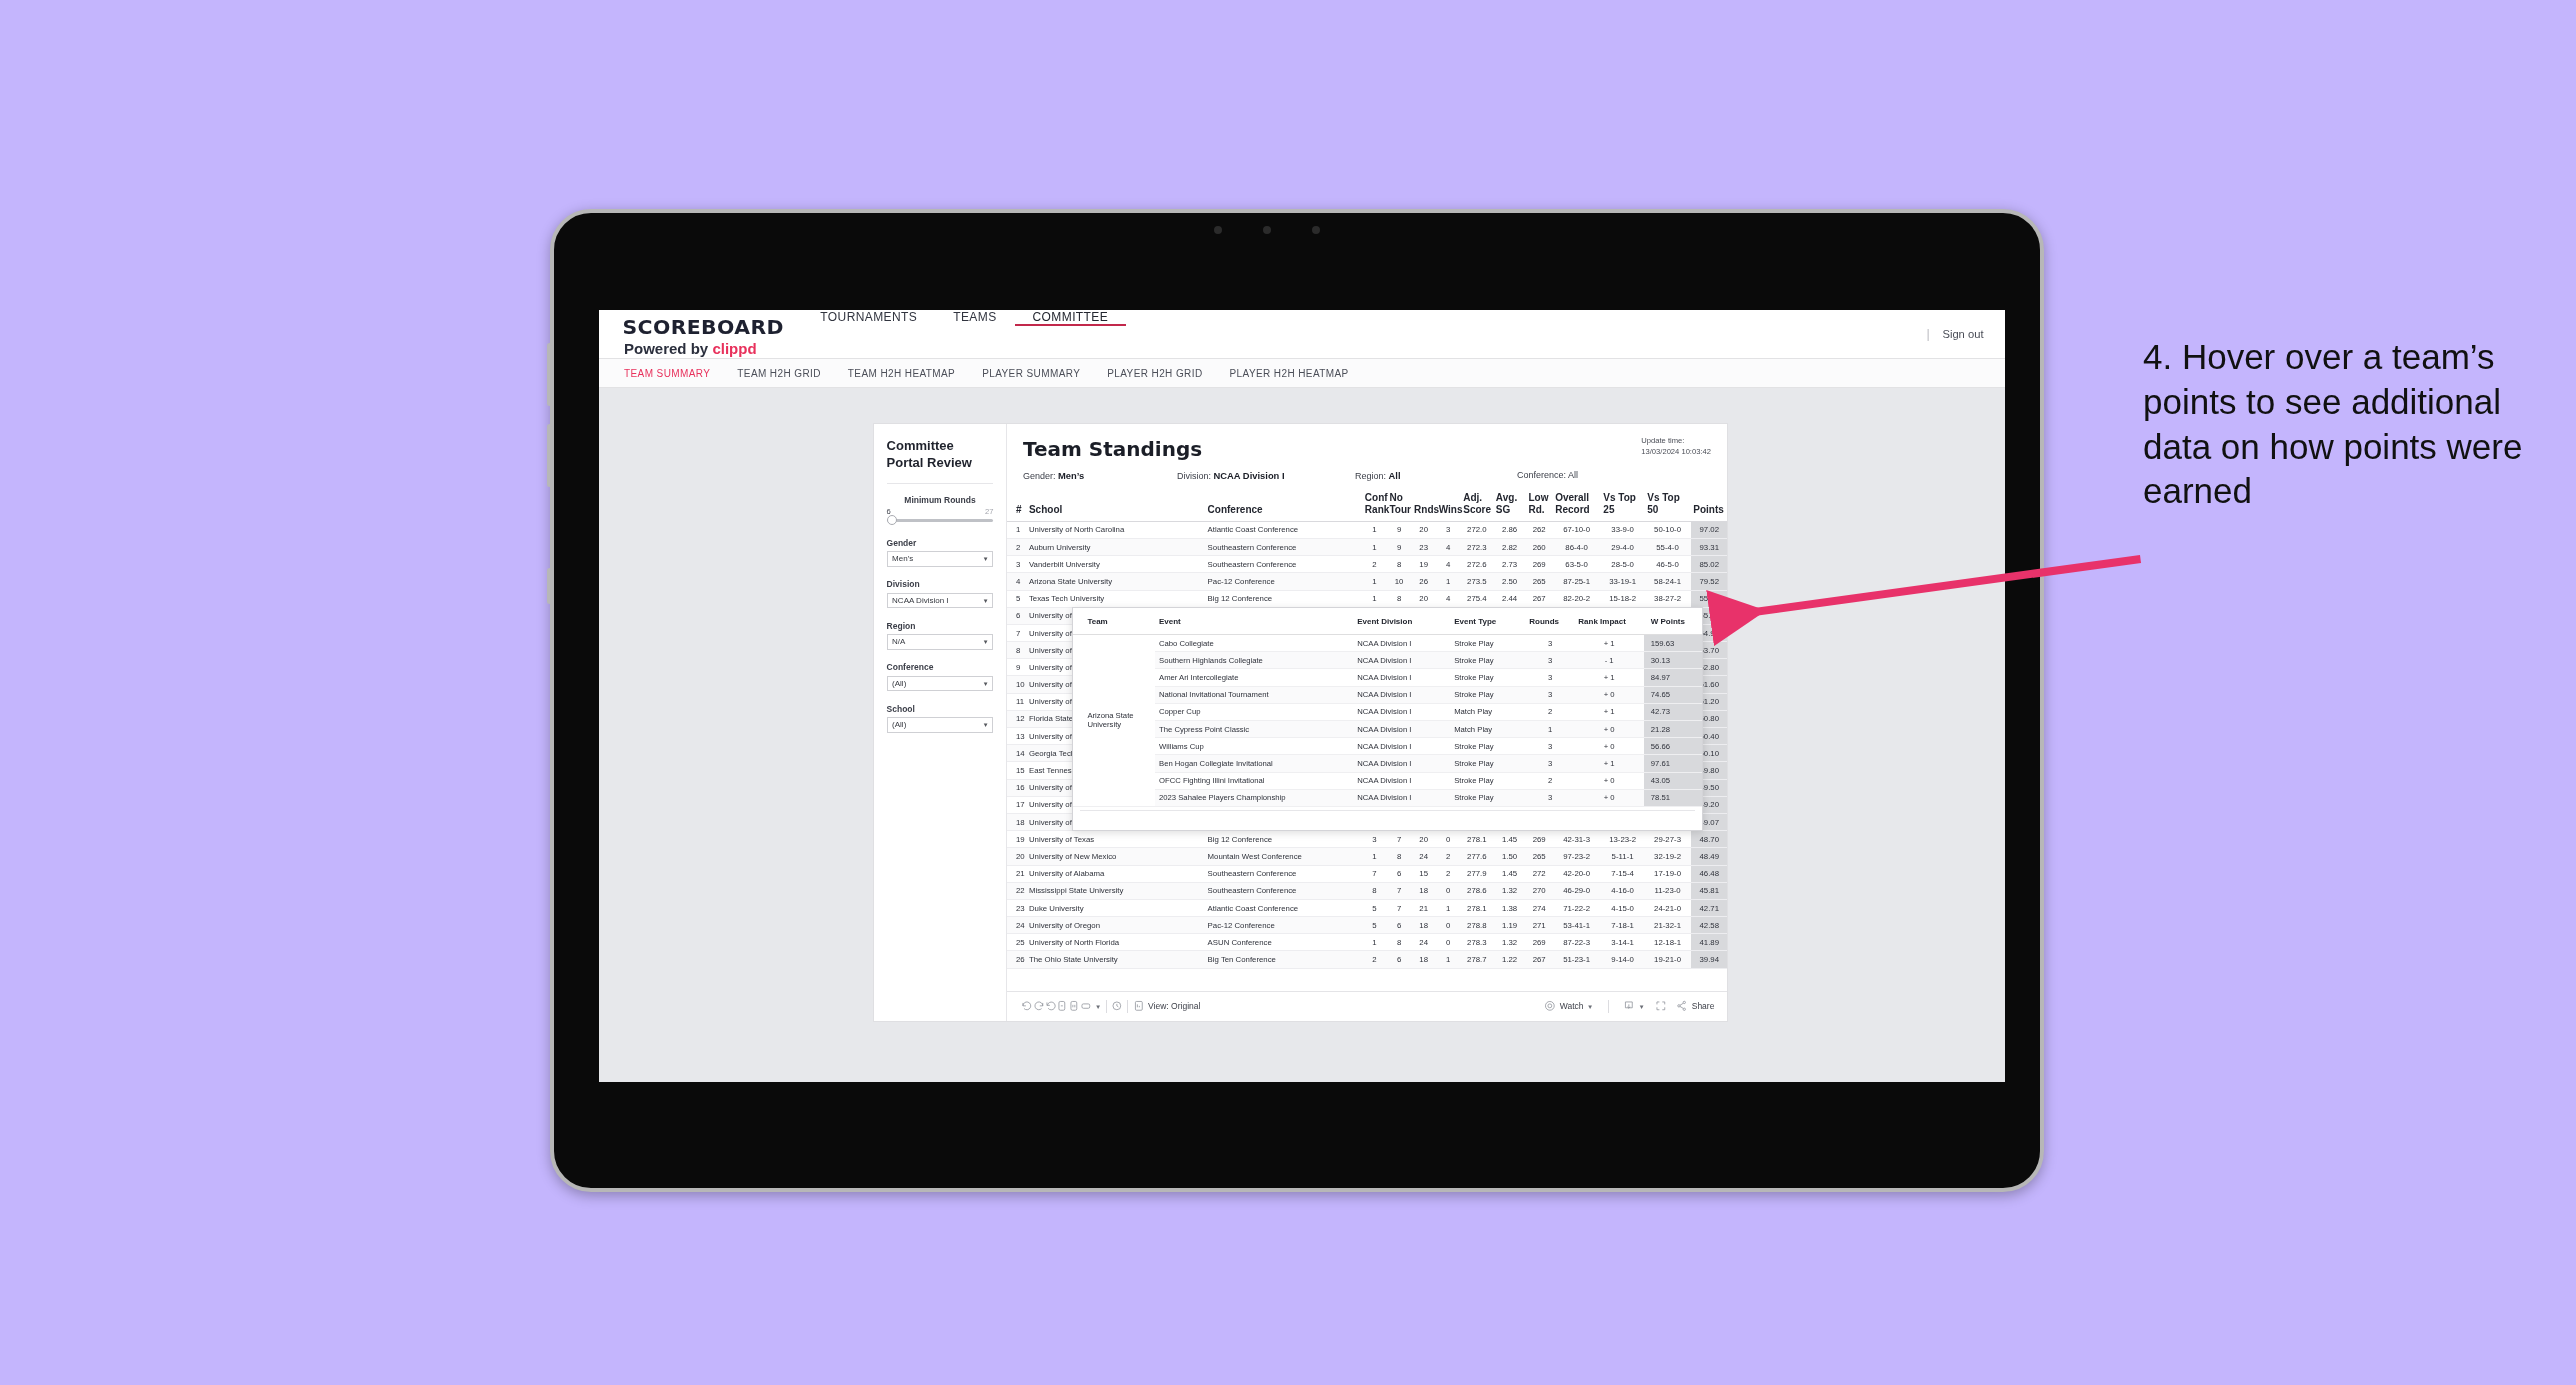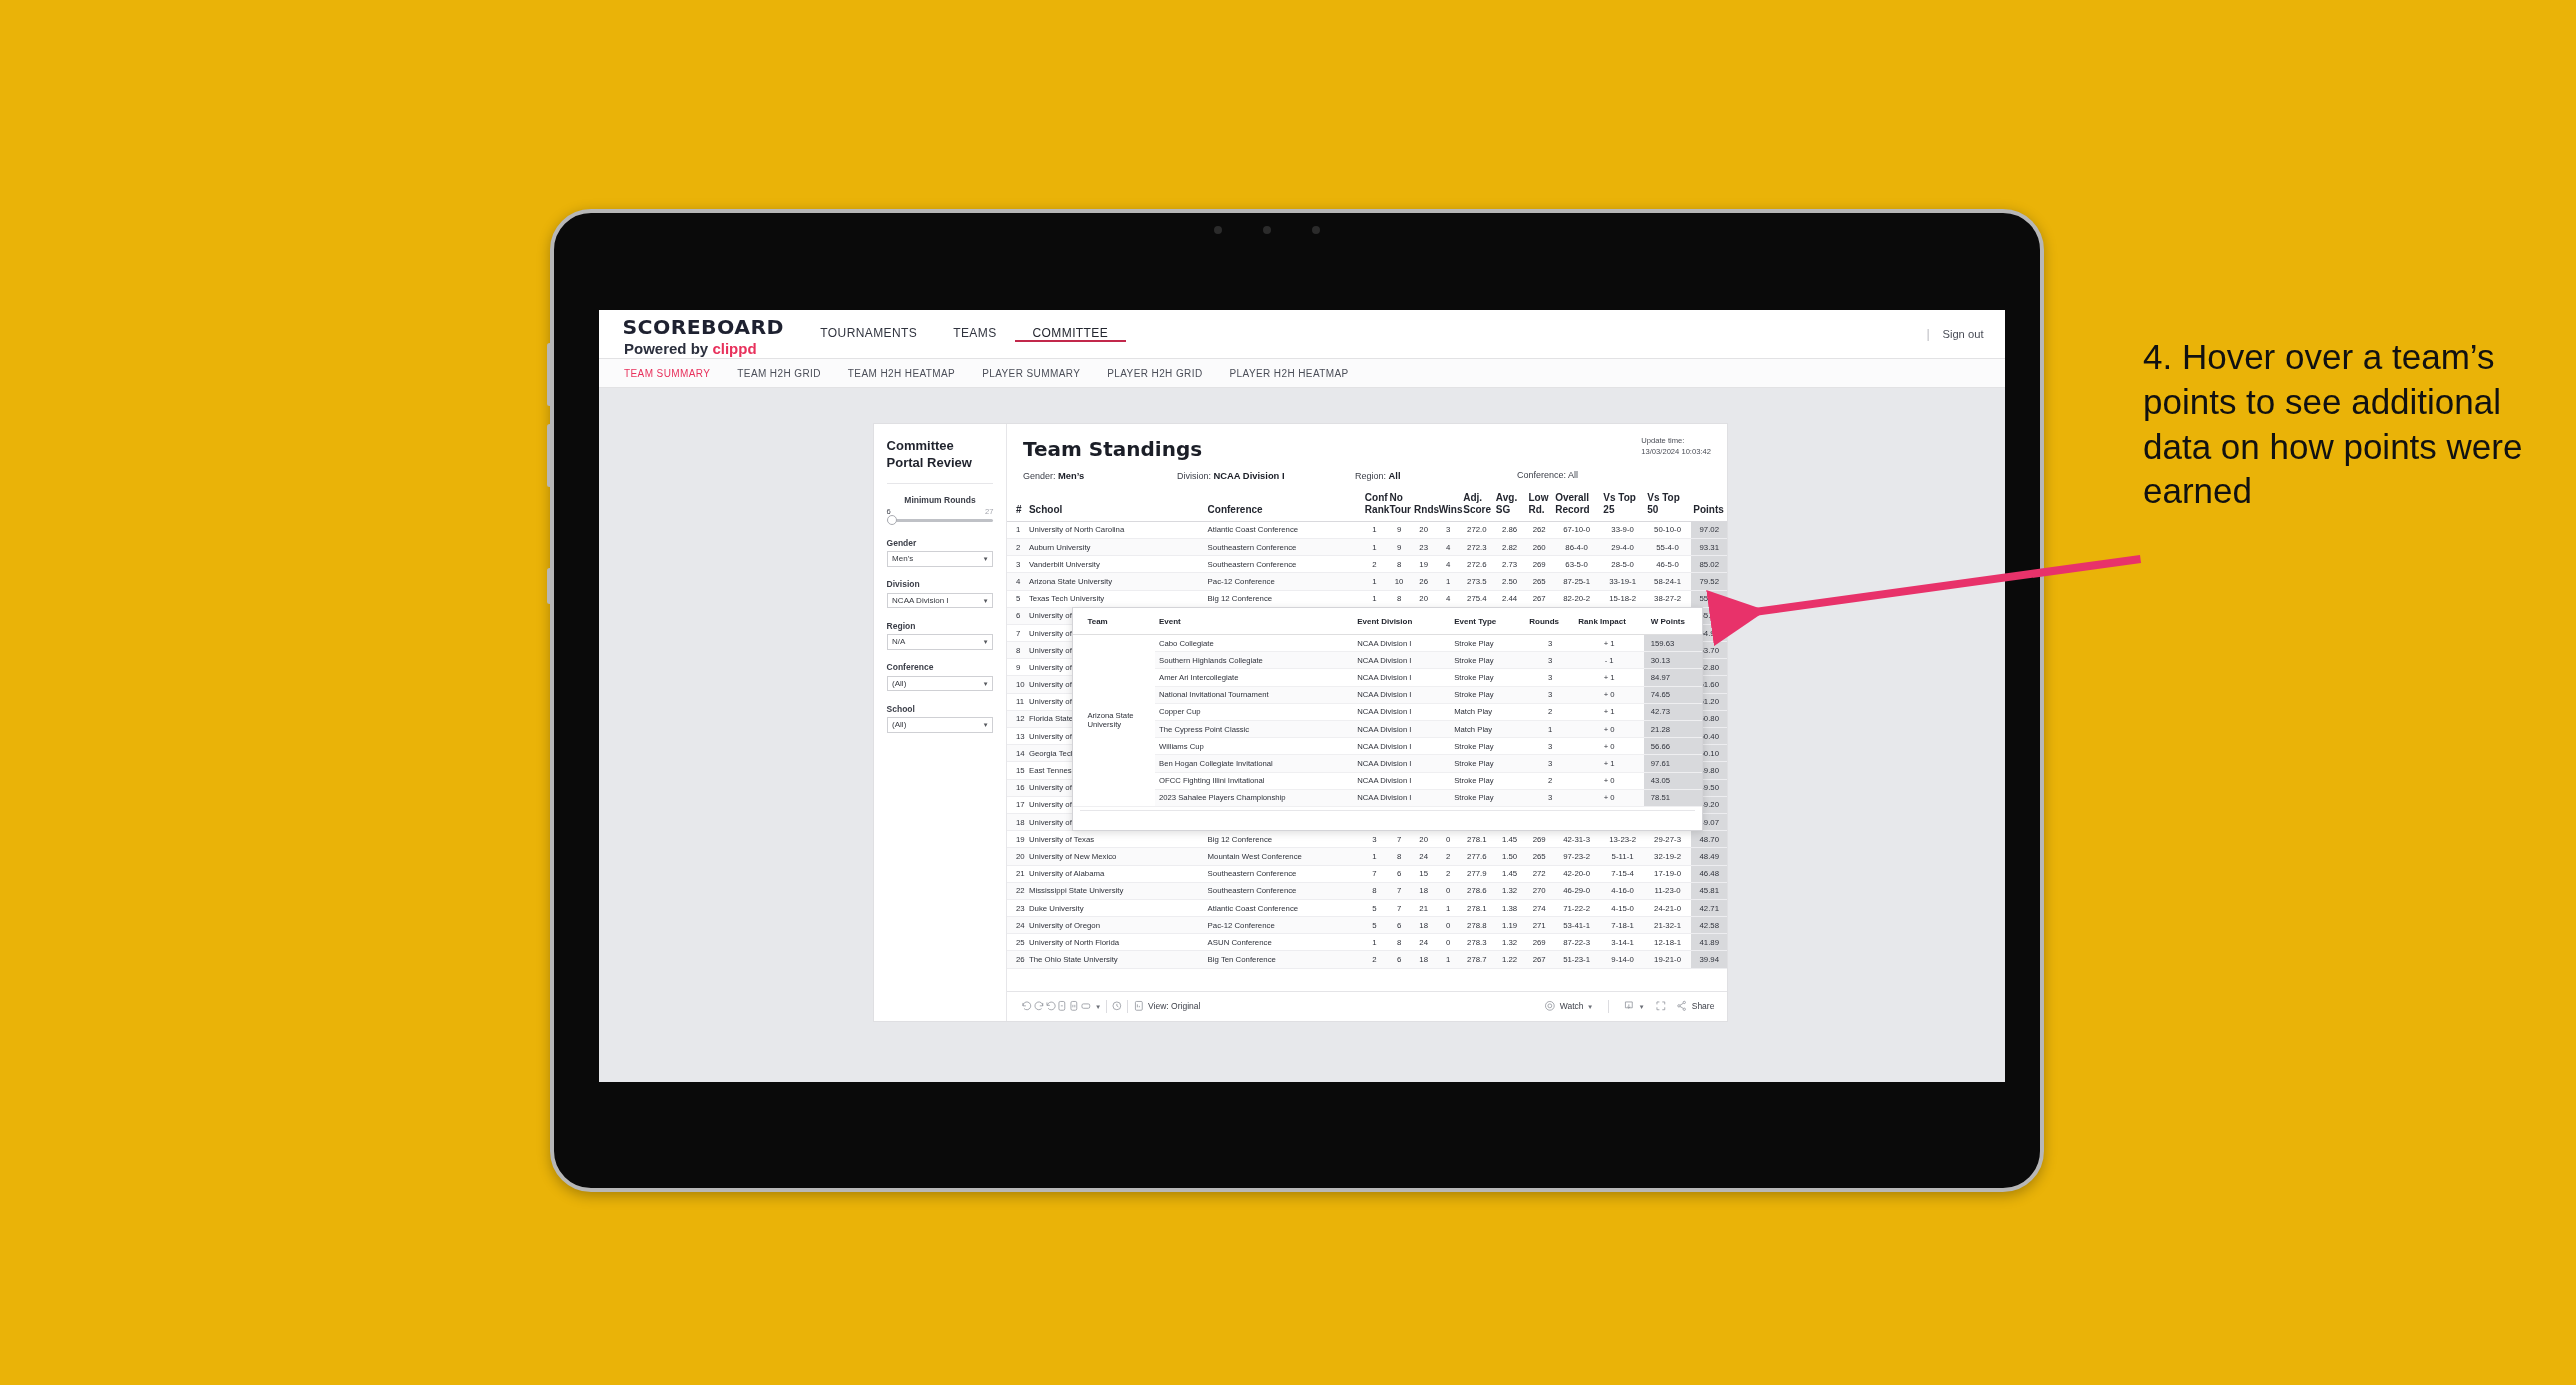--- a/index.html
+++ b/index.html
@@ -2,21 +2,21 @@
 <html style="font-size:14.4px"><head>
 <meta charset="utf-8">
 <style>
   * { box-sizing: border-box; margin: 0; padding: 0; }
   html, body {
     width: 2576px; height: 1386px;
     background: #ffffff;
     font-family: "Liberation Sans", sans-serif;
     overflow: hidden;
   }
-  #stage { position: relative; width: 2576px; height: 1386px; background: #eab308; }
+  #stage { position: relative; width: 2576px; height: 1386px; background: #c4b5fd; }
 
   
   #tablet {
     position: absolute; left: 550px; top: 209px;
     width: 1494px; height: 983px;
     background: #0a0a0a;
     border-radius: 41px;
     border: 4.5px solid #b7b7b7;
     box-shadow: 0 3.6px 12.6px rgba(0,0,0,.28);
   }
@@ -36,21 +36,21 @@
     border-bottom: 0.9px solid #e2e2e4;
   }
   .brand { padding: 7.2px 20px 3.6px 25px; display: flex; flex-direction: column; justify-content: center; }
   .brand-main {
     font-family: "DejaVu Sans", sans-serif;
     font-weight: 700; font-size: 20px; letter-spacing: 0.4px; color: #1e2130;
     transform: scaleX(1.02);
   }
   .brand-sub { font-size: 15px; color: #2b2f3d; font-weight: 700; margin-top: 0.9px; }
   .brand-sub .accent { color: #e8315c; }
-  .navlinks { display: flex; align-items: center; }
+  .navlinks { display: flex; align-items: flex-start; }
   .navlink {
     display: flex; align-items: center; padding: 0 18px;
     font-size: 12px; color: #31343f; letter-spacing: 0.4px;
     cursor: pointer; border-bottom: 2.7px solid transparent;
   }
   .navlink.active { border-bottom-color: #c2284b; color: #23262f; }
   .nav-right { margin-left: auto; display: flex; align-items: center; padding-right: 21.5px; gap: 12.6px; }
   .nav-div { color: #bcbcc2; font-size: 12.6px; }
   .signout { font-size: 11.2px; color: #4a4d57; cursor: pointer; }
 

